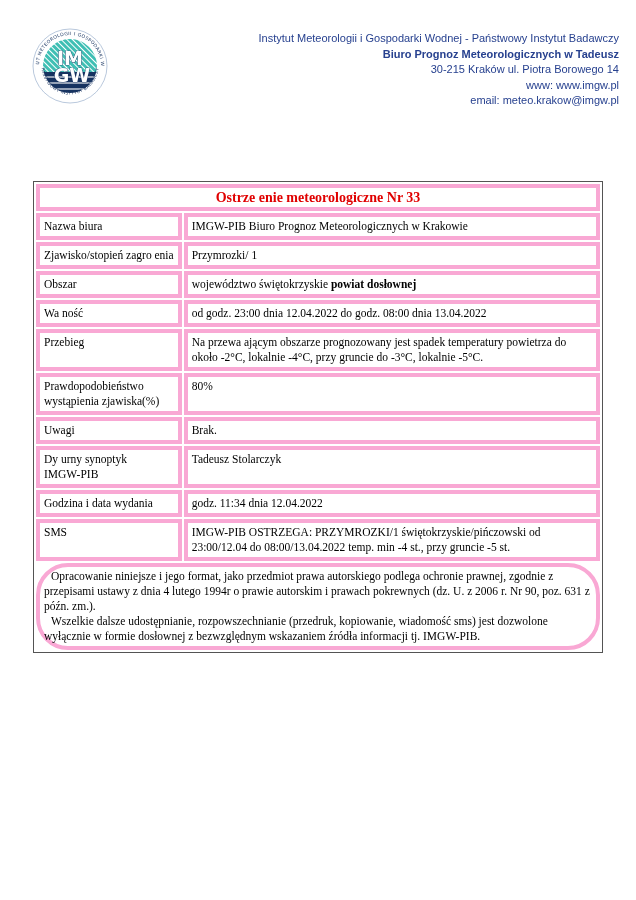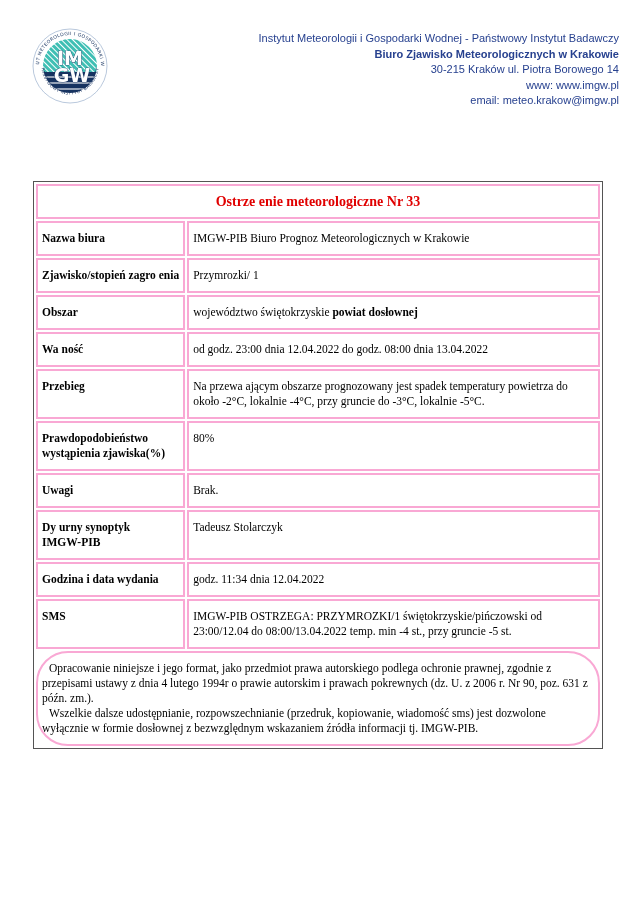--- a/index.html
+++ b/index.html
@@ -40,34 +40,34 @@
     top: 181px;
     left: 33px;
     width: 570px;
     border-collapse: separate;
     border-spacing: 2px;
     border: 1px solid #545454;
     font-size: 11.5px;
     line-height: 15px;
   }
   table.warning td {
-    border: 2px solid #f9a8d4;
-    padding: 8px 4px;
+    border: 4px solid #f9a8d4;
+    padding: 2px 4px;
     vertical-align: top;
   }
   td.title-cell {
     text-align: center;
     font-weight: bold;
     font-size: 14px;
     color: #e00000;
     padding: 4px 2px;
   }
   td.label-cell {
     width: 123px;
-    font-weight: bold;
+    font-weight: normal;
     white-space: nowrap;
   }
   td.footer-cell {
     padding: 3px 5px 6px 5px;
     border-radius: 32px;
   }
   .footer-cell p { text-indent: 7px; }
   .row-single td { height: 20px; }
 
   
@@ -104,21 +104,21 @@
     </text>
     <text class="ring-text" font-size="4.2" letter-spacing="0.4" fill="#1b3764">
       <textPath href="#arcBottom" startOffset="50%" text-anchor="middle">PAŃSTWOWY INSTYTUT BADAWCZY</textPath>
     </text>
     <text x="38" y="37" text-anchor="middle" font-family="DejaVu Sans, sans-serif" font-weight="bold" font-size="19" fill="#ffffff" stroke="#173360" stroke-width="0.7" paint-order="stroke">IM</text>
     <text x="40" y="54" text-anchor="middle" font-family="DejaVu Sans, sans-serif" font-weight="bold" font-size="19" fill="#ffffff" stroke="#173360" stroke-width="0.7" paint-order="stroke">GW</text>
   </svg>
 
   <div class="header-text">
     <div>Instytut Meteorologii i Gospodarki Wodnej - Państwowy Instytut Badawczy</div>
-    <div class="bold">Biuro Zjawisko Meteorologicznych w Krakowie</div>
+    <div class="bold">Biuro Prognoz Meteorologicznych w Tadeusz</div>
     <div>30-215 Kraków ul. Piotra Borowego 14</div>
     <div>www: www.imgw.pl</div>
     <div>email: meteo.krakow@imgw.pl</div>
   </div>
 
   <table class="warning">
     <tbody>
         <tr>
       <td class="title-cell" colspan="2">Ostrze enie meteorologiczne Nr 33</td>
     </tr>

